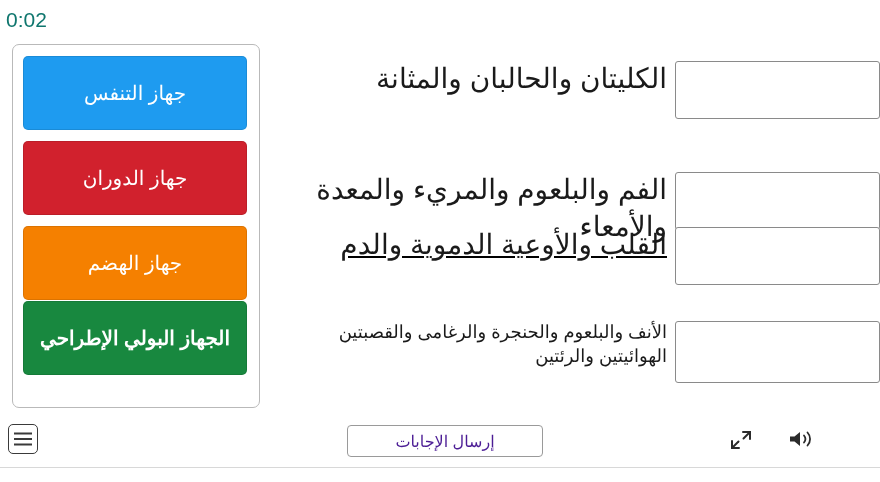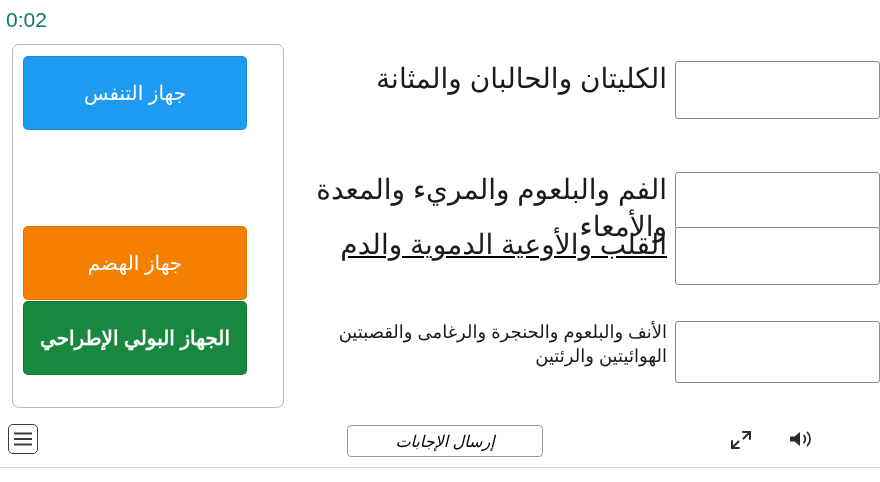--- a/index.html
+++ b/index.html
@@ -79,21 +79,21 @@
     border-radius: 3px;
     flex: 0 0 auto;
   }
   .drop-zone.tall { height: 62px; }
 
   
   .answers-panel {
     position: absolute;
     top: 0;
     left: 12px;
-    width: 272px;
+    width: 248px;
     height: 364px;
     border: 1.5px solid #b9b9b9;
     border-radius: 7px;
     background: #ffffff;
   }
   .answer-chip {
     position: absolute;
     left: 10px;
     width: 224px;
     height: 74px;
@@ -150,28 +150,27 @@
 
   .submit-button {
     position: absolute;
     left: 347px;
     top: 13px;
     width: 196px;
     height: 32px;
     border: 1.5px solid #9a9a9a;
     border-radius: 4px;
     background: #ffffff;
-    color: #000000;
+    color: #4c1d95;
     font-size: 16px;
     display: flex;
     align-items: center;
     justify-content: center;
     cursor: pointer;
     direction: rtl;
-    font-style: italic;
   }
 
   .fullscreen-button {
     position: absolute;
     left: 728px;
     top: 16px;
     width: 26px;
     height: 24px;
     display: flex;
     align-items: center;
@@ -218,20 +217,21 @@
 
       <div class="pair-row r3">
         <div class="drop-zone tall"></div>
         <div class="prompt-text small">الأنف والبلعوم والحنجرة والرغامى والقصبتين الهوائيتين والرئتين</div>
       </div>
 
     </div>
 
     <div class="answers-panel">
       <div class="answer-chip a0" style="background: rgb(30, 155, 240);">جهاز التنفس</div>
+      <div class="answer-chip a1" style="background: rgb(209, 33, 45);">جهاز الدوران</div>
       <div class="answer-chip a2" style="background: rgb(245, 128, 0);">جهاز الهضم</div>
       <div class="answer-chip a3" style="background: rgb(24, 136, 63);">الجهاز البولي الإطراحي</div>
     </div>
 
   </div>
 
   <div class="footer">
     <div class="footer-rule"></div>
 
     <div class="menu-button">

